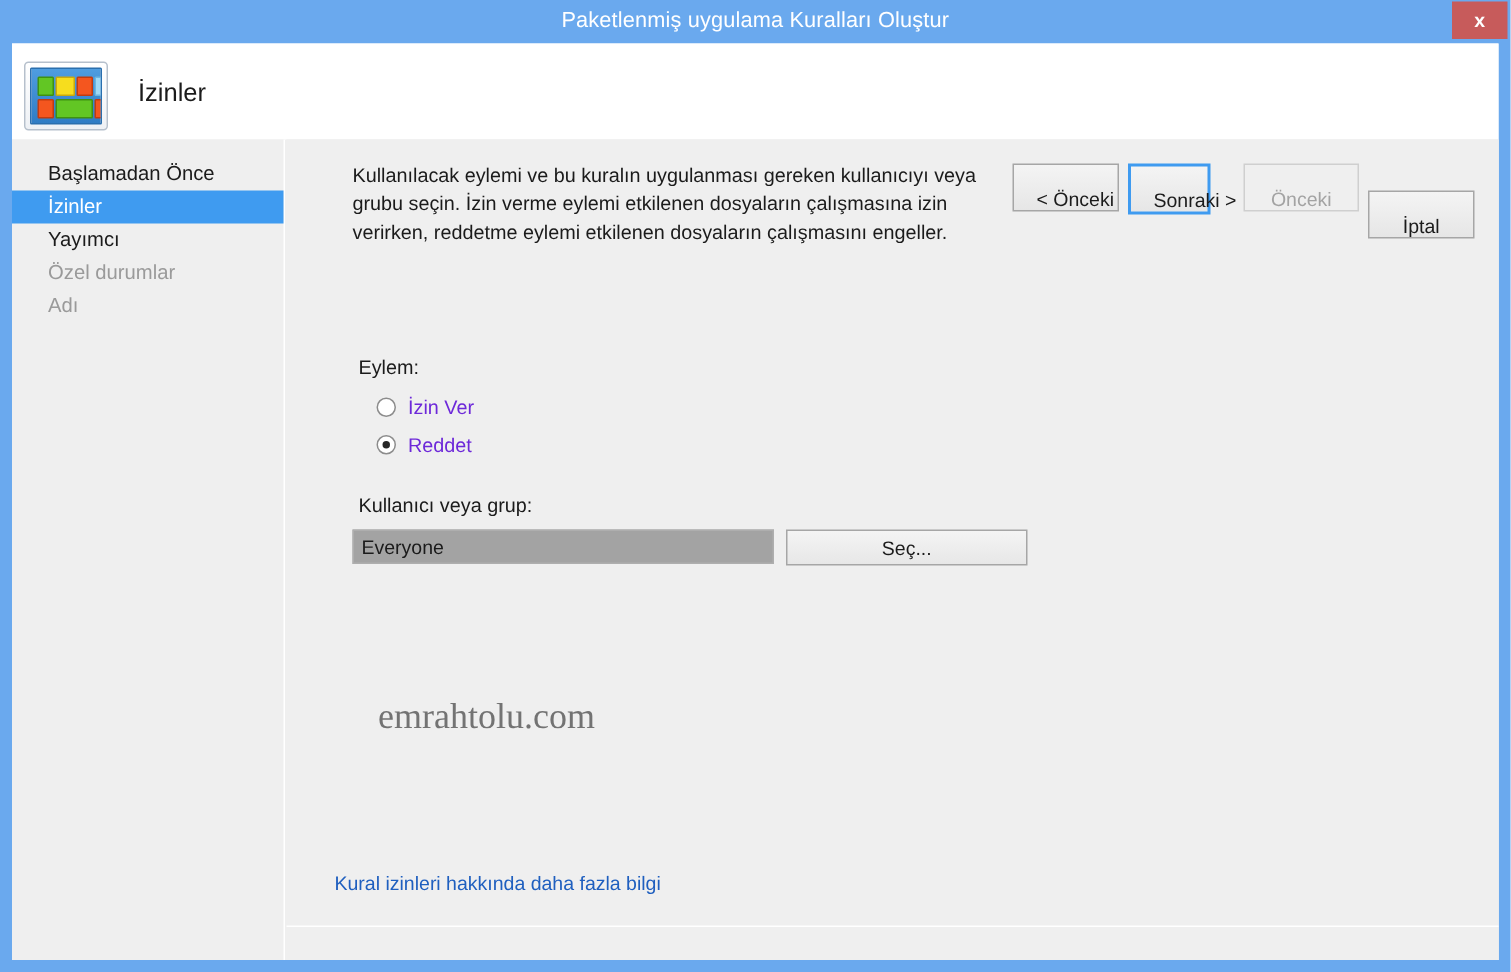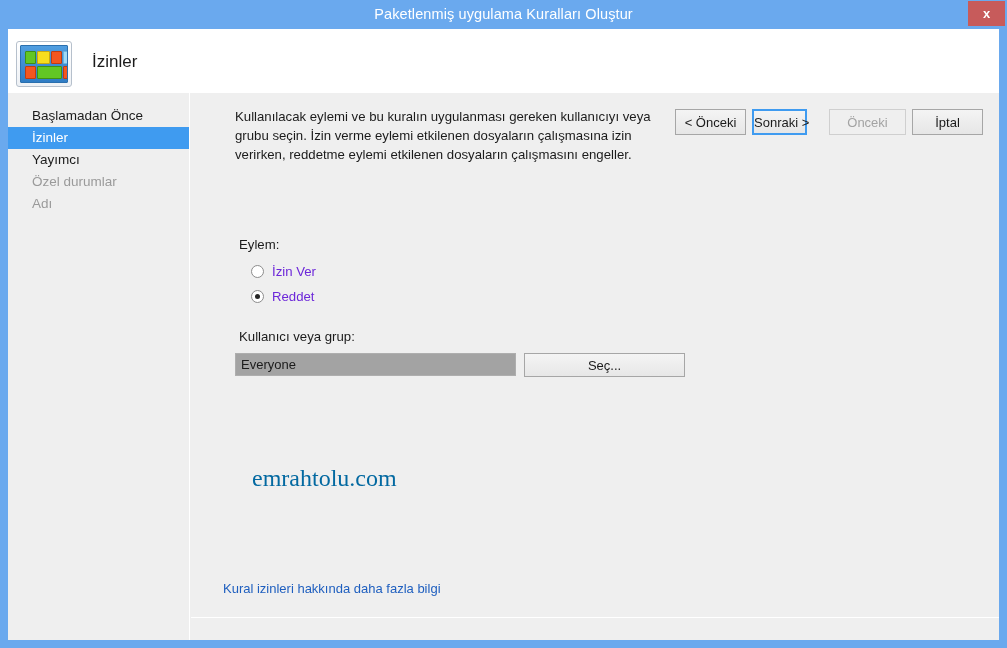--- a/index.html
+++ b/index.html
@@ -286,21 +286,21 @@
     cursor: pointer;
     padding: 0;
   }
 
   #watermark {
     position: absolute;
     left: 61px;
     top: 372px;
     font-family: "Liberation Serif", serif;
     font-size: 24px;
-    color: #0369a1;
+    color: #737373;
     white-space: nowrap;
   }
 
   #help-link {
     position: absolute;
     left: 32px;
     top: 488px;
     font-size: 13px;
     color: #1f5fbf;
     text-decoration: none;
@@ -330,38 +330,38 @@
     position: absolute;
     top: 18px;
     height: 26px;
     background: linear-gradient(#f4f4f4, #e6e6e6);
     border: 1px solid #a6a6a6;
     box-sizing: border-box;
     font-family: "Liberation Sans", sans-serif;
     font-size: 13px;
     color: #1b1b1b;
     cursor: pointer;
-    padding: 0;
+    padding: 15px;
     white-space: nowrap;
   }
   #btn-previous { left: 484px; width: 71px; }
   #btn-next {
     left: 561px;
     width: 55px;
     border: 2px solid #3f9bf0;
   }
   #btn-create {
     left: 638px;
     width: 77px;
     color: #a3a3a3;
     background: #efefef;
     border: 1px solid #cfcfcf;
     cursor: default;
   }
-  #btn-cancel { left: 721px; width: 71px; }
+  #btn-cancel { left: 721px; width: 71px; margin-top: 18px; }
 </style>
 </head>
 <body>
 
 <div id="desktop-backdrop"></div>
 
 <div id="bg-window-sliver">
   <div class="seg" style="left:10px; width:8px;"></div>
   <div class="seg" style="left:24px; width:38px;"></div>
   <div class="seg" style="left:68px; width:12px;"></div>

